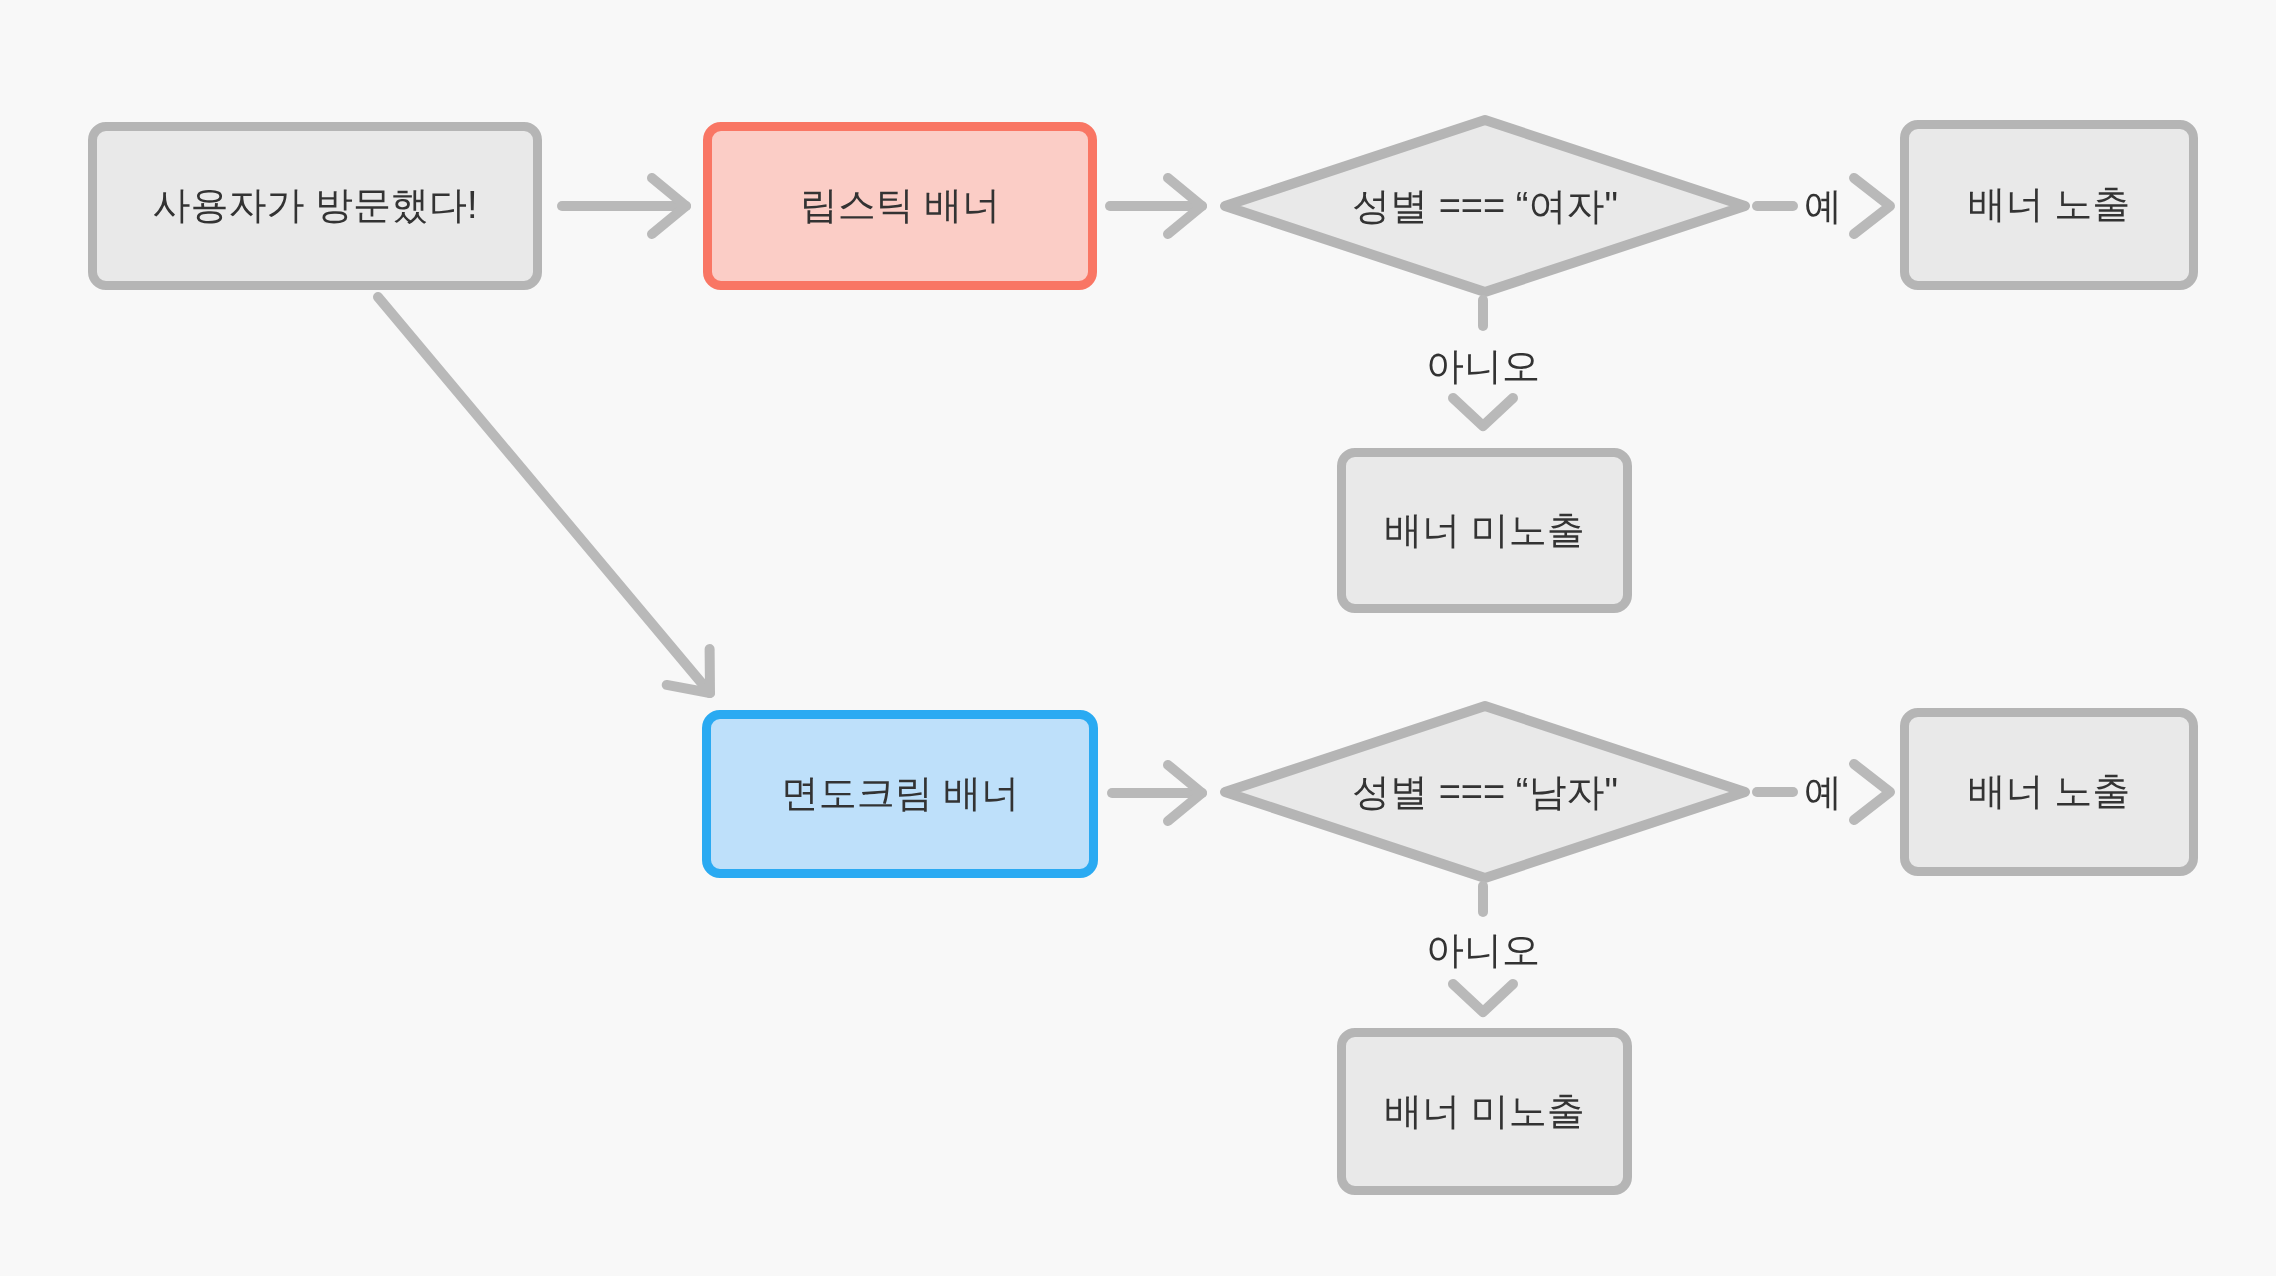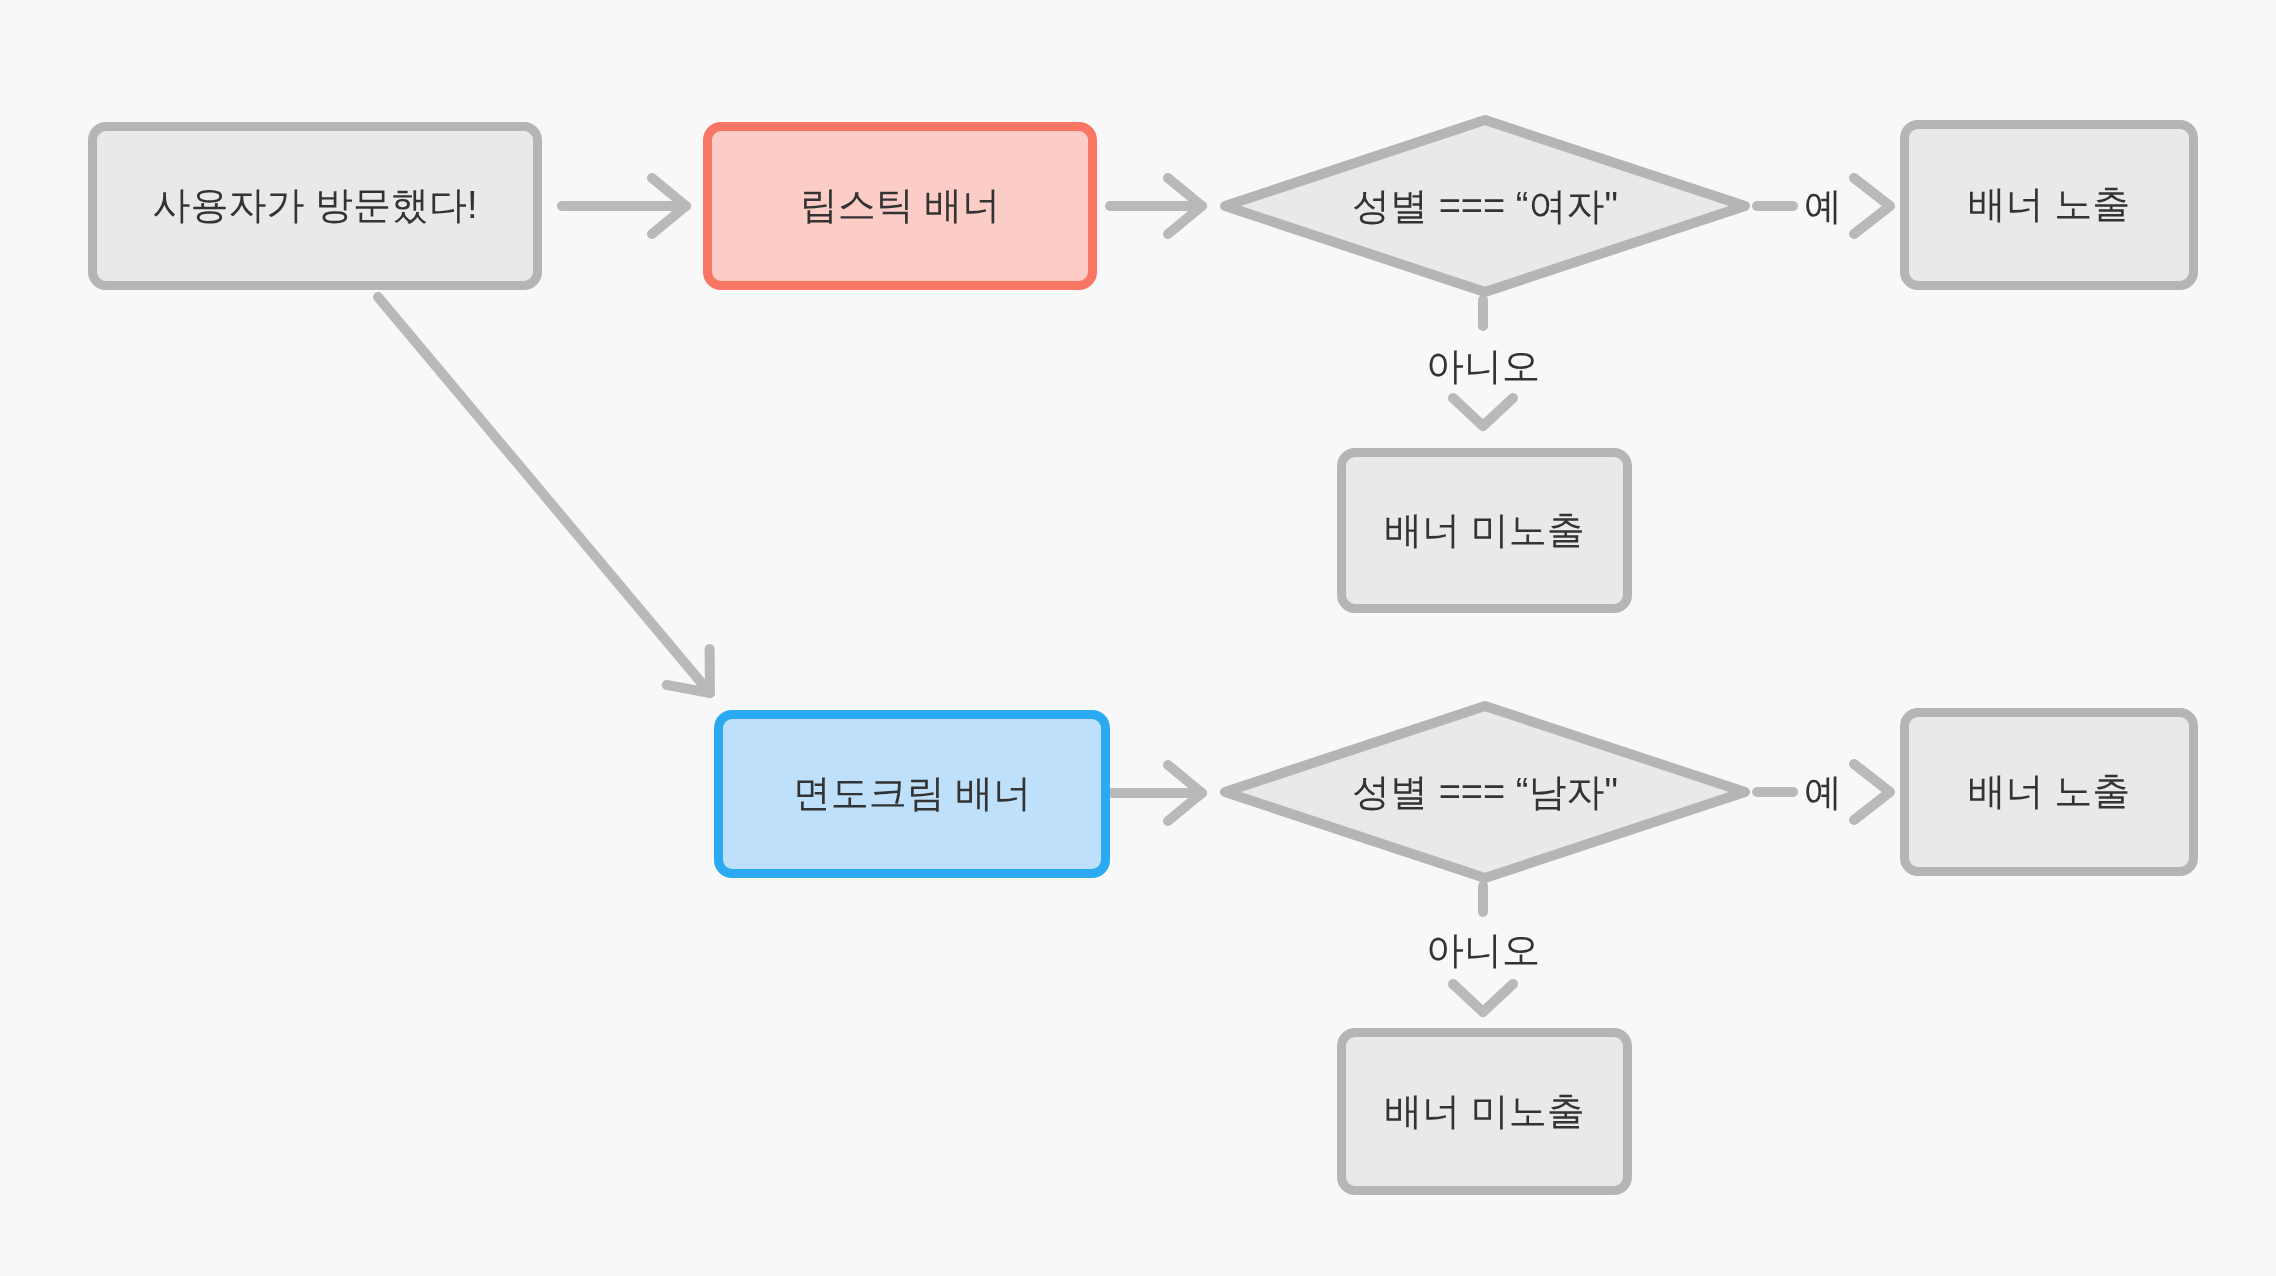--- a/index.html
+++ b/index.html
@@ -30,21 +30,21 @@
     box-sizing:border-box;
     display:flex;align-items:center;justify-content:center;
     background:var(--node-fill);
     border:9px solid var(--node-border);
     border-radius:18px;
     font-size:38px;
     text-align:center;
     line-height:1.2;
   }
   .node.red{background:var(--lipstick-fill);border-color:var(--lipstick-border);}
-  .node.blue{background:var(--shaving-fill);border-color:var(--shaving-border);margin-left:12px;}
+  .node.blue{background:var(--shaving-fill);border-color:var(--shaving-border);}
   .label{
     position:absolute;
     transform:translate(-50%,-50%);
     font-size:38px;
     white-space:nowrap;
     text-align:center;
   }
   
   #n-start   {left:88px;  top:122px; width:454px;height:168px;}
   #n-lipstick{left:703px; top:122px; width:394px;height:168px;}

